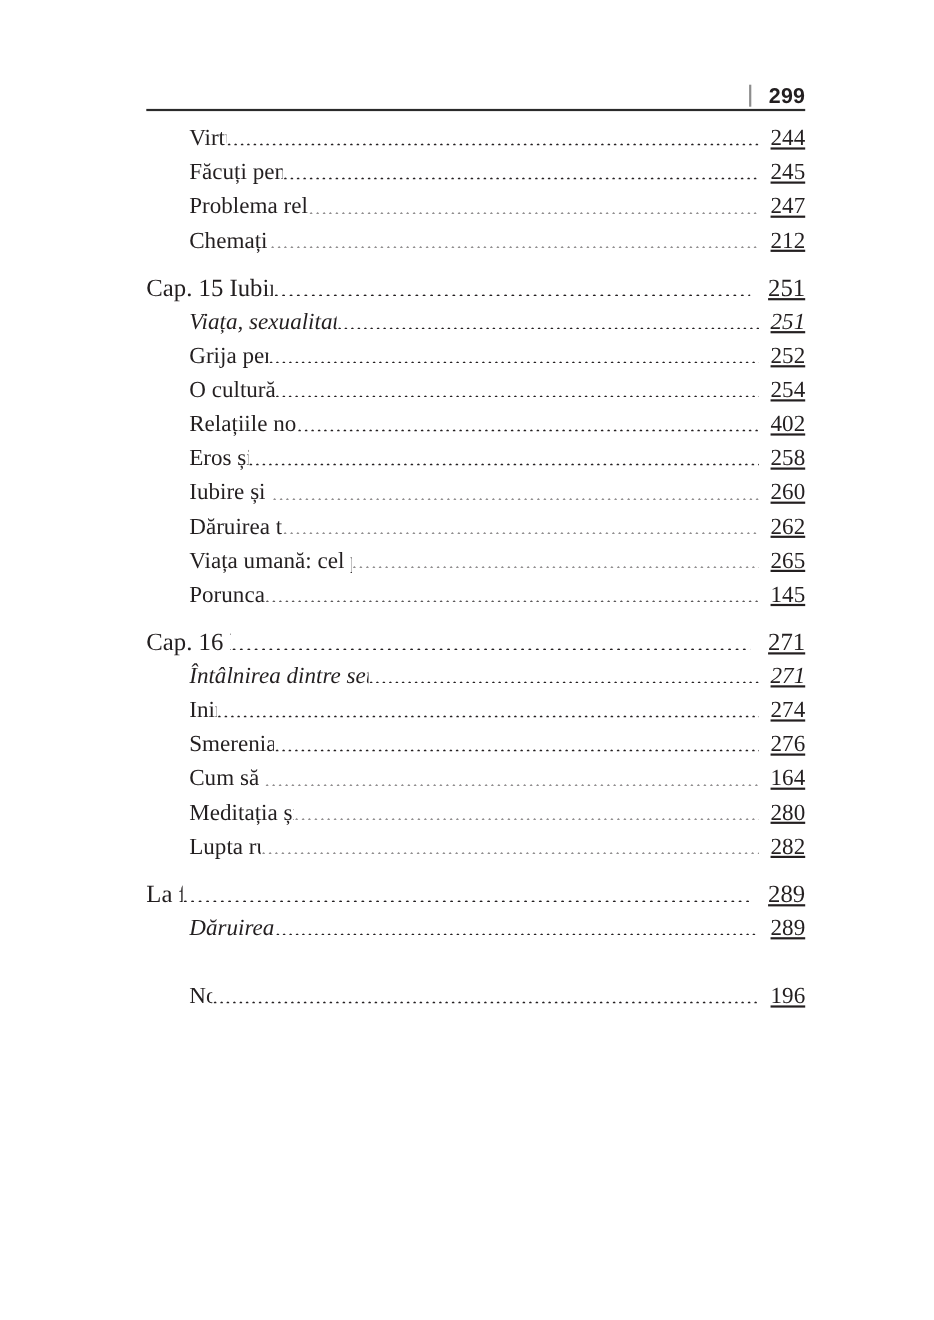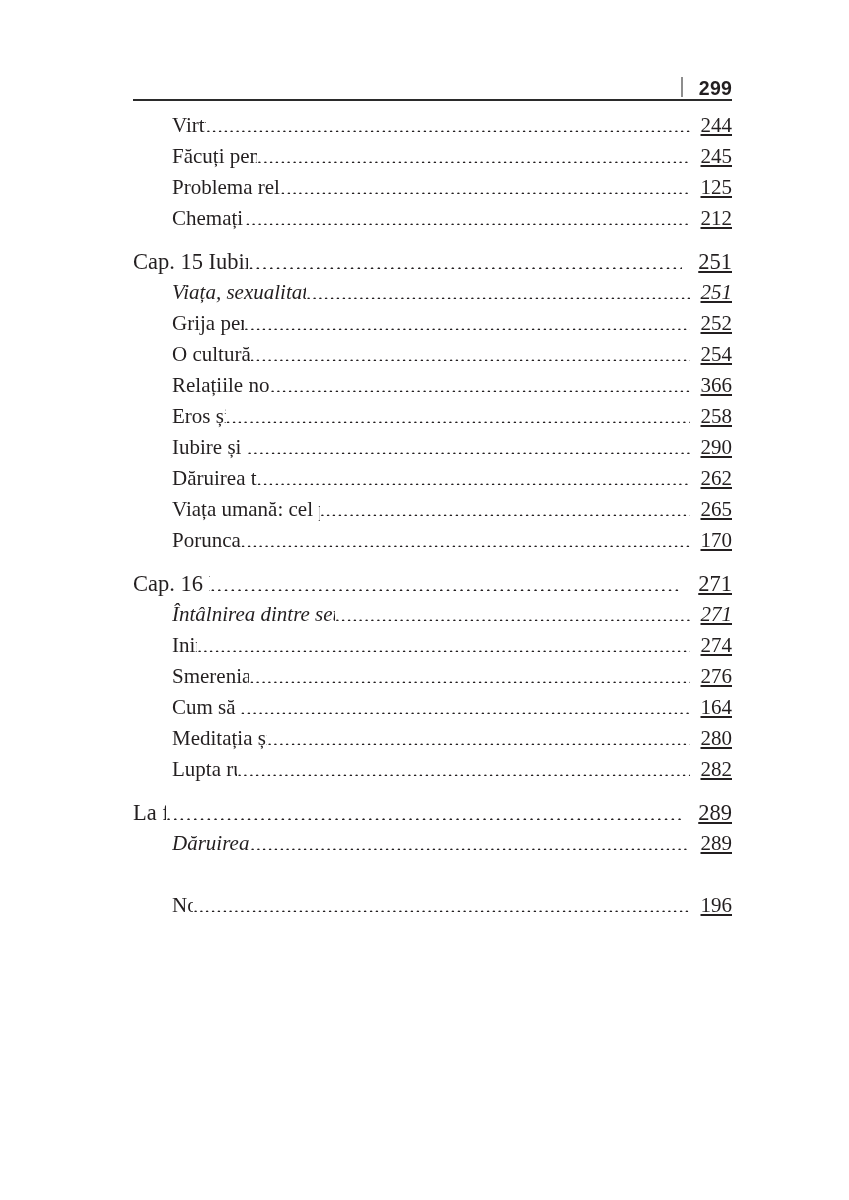--- a/index.html
+++ b/index.html
@@ -152,21 +152,21 @@
         <span class="folio">244</span>
       </div>
       <div class="toc-entry lvl-section">
         <span class="title">Făcuți pentru prietenie</span>
         <span class="leader"></span>
         <span class="folio">245</span>
       </div>
       <div class="toc-entry lvl-section">
         <span class="title">Problema relativismului moral</span>
         <span class="leader"></span>
-        <span class="folio">125</span>
+        <span class="folio">247</span>
       </div>
       <div class="toc-entry lvl-section">
         <span class="title">Chemați la măreție</span>
         <span class="leader"></span>
         <span class="folio">212</span>
       </div>
       <div class="toc-entry lvl-chapter">
         <span class="title">Cap. 15 Iubire și responsabilitate</span>
         <span class="leader"></span>
         <span class="folio">251</span>
@@ -182,46 +182,46 @@
         <span class="folio">252</span>
       </div>
       <div class="toc-entry lvl-section">
         <span class="title">O cultură a întâlnirii</span>
         <span class="leader"></span>
         <span class="folio">254</span>
       </div>
       <div class="toc-entry lvl-section">
         <span class="title">Relațiile noastre romantice</span>
         <span class="leader"></span>
-        <span class="folio">366</span>
+        <span class="folio">402</span>
       </div>
       <div class="toc-entry lvl-section">
         <span class="title">Eros și agape</span>
         <span class="leader"></span>
         <span class="folio">258</span>
       </div>
       <div class="toc-entry lvl-section">
         <span class="title">Iubire și sexualitate</span>
         <span class="leader"></span>
-        <span class="folio">290</span>
+        <span class="folio">260</span>
       </div>
       <div class="toc-entry lvl-section">
         <span class="title">Dăruirea totală de sine</span>
         <span class="leader"></span>
         <span class="folio">262</span>
       </div>
       <div class="toc-entry lvl-section">
         <span class="title">Viața umană: cel puternic împotriva celui slab</span>
         <span class="leader"></span>
         <span class="folio">265</span>
       </div>
       <div class="toc-entry lvl-section">
         <span class="title">Porunca cea nouă</span>
         <span class="leader"></span>
-        <span class="folio">170</span>
+        <span class="folio">145</span>
       </div>
       <div class="toc-entry lvl-chapter">
         <span class="title">Cap. 16 Rugăciunea</span>
         <span class="leader"></span>
         <span class="folio">271</span>
       </div>
       <div class="toc-entry lvl-section">
         <span class="title italic">Întâlnirea dintre setea lui Dumnezeu și setea noastră</span>
         <span class="leader"></span>
         <span class="folio italic">271</span>

